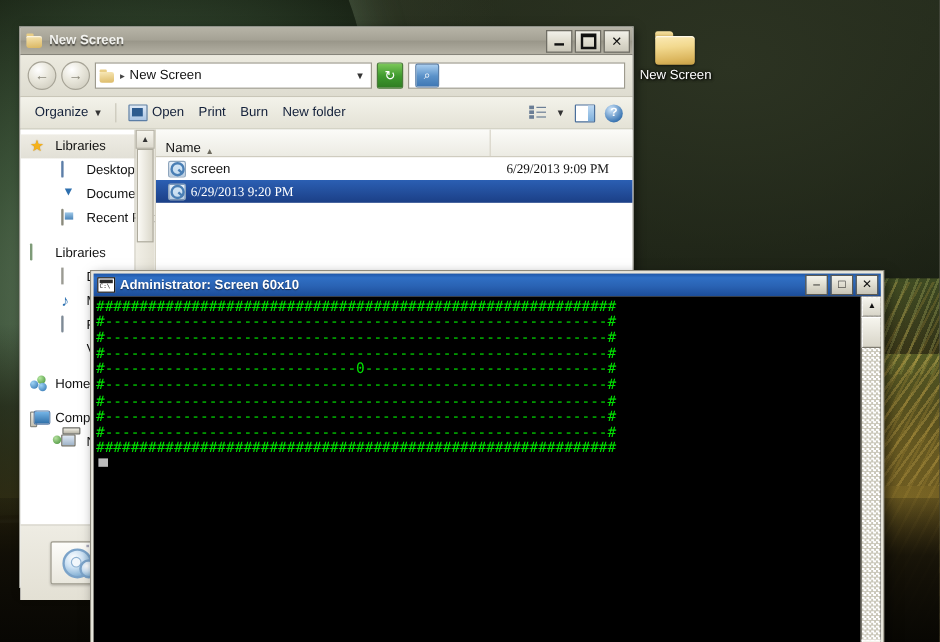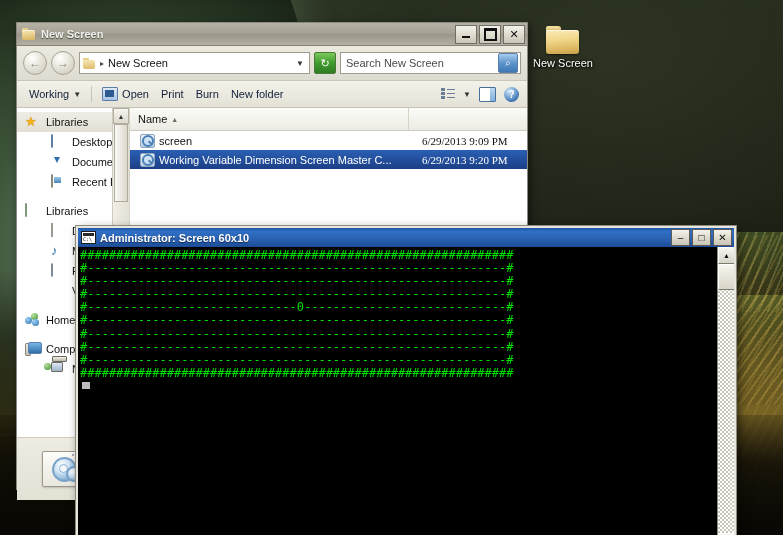--- a/index.html
+++ b/index.html
@@ -285,21 +285,21 @@
   #filelist{flex:1;background:#fff;display:flex;flex-direction:column;min-width:0;}
   #filelist-header{
     height:22px;display:flex;align-items:stretch;
     background:linear-gradient(180deg,#fbfbf8 0%,#ecebe3 100%);
     border-bottom:1px solid #cfccbf;
   }
   .colh{
     display:flex;align-items:center;padding:0 8px;font-size:11px;color:#111;gap:4px;
     border-right:1px solid #d7d4c7;cursor:default;white-space:nowrap;
   }
-  .colh.name{width:262px;flex:0 0 auto;}
+  .colh.name{width:262px;flex:0 0 auto;align-items:flex-end;}
   .colh.date{flex:1;}
   .sortcaret{font-size:7px;color:#6d6a5e;}
   .frow{
     display:flex;align-items:center;height:19px;font-size:11px;color:#111;cursor:default;
     padding-left:10px;gap:5px;
   }
   .frow.sel{background:linear-gradient(180deg,#2b5fb3 0%,#1b3f86 100%);color:#fff;}
   .fico{width:14px;height:13px;flex:0 0 auto;position:relative;}
   .fico .sh{position:absolute;left:0;top:0;width:13px;height:12px;border-radius:2px;
      background:linear-gradient(180deg,#e8f1fa,#b9cee2);border:1px solid #8fa6bd;}
@@ -431,30 +431,29 @@
       <span class="crumb-sep">▸</span>
       <span class="crumb-text">New Screen</span>
       <span class="crumb-chev">▼</span>
     </div>
 
     <div class="refreshbtn">
         <span>↻</span>
       </div>
 
     <div class="searchbox">
-      <span class="ph">Search New Screen</span>
       <div class="searchbtn">
           <span>⌕</span>
         </div>
     </div>
   </div>
 
   <div id="explorer-toolbar">
     <div class="tbitem">
-      <span>Working</span>
+      <span>Organize</span>
       <span class="tb-caret">▼</span>
     </div>
     <div class="tbsep"></div>
     <div class="tbitem">
       <span class="tb-openico"></span>
       <span>Open</span>
     </div>
     <div class="tbitem">
       <span>Print</span>
     </div>
@@ -577,21 +576,20 @@
           </span>
         <span class="fname">screen</span>
         <span class="fdate">6/29/2013 9:09 PM</span>
       </div>
       <div class="frow sel">
         <span class="fico">
             <span class="sh"></span>
             <span class="mag"></span>
             <span class="hnd"></span>
           </span>
-        <span class="fname">Working Variable Dimension Screen Master C...</span>
         <span class="fdate">6/29/2013 9:20 PM</span>
       </div>
     </div>
 
   </div>
 </div>
 
 <div class="win" id="console">
 
   <div id="console-titlebar">

